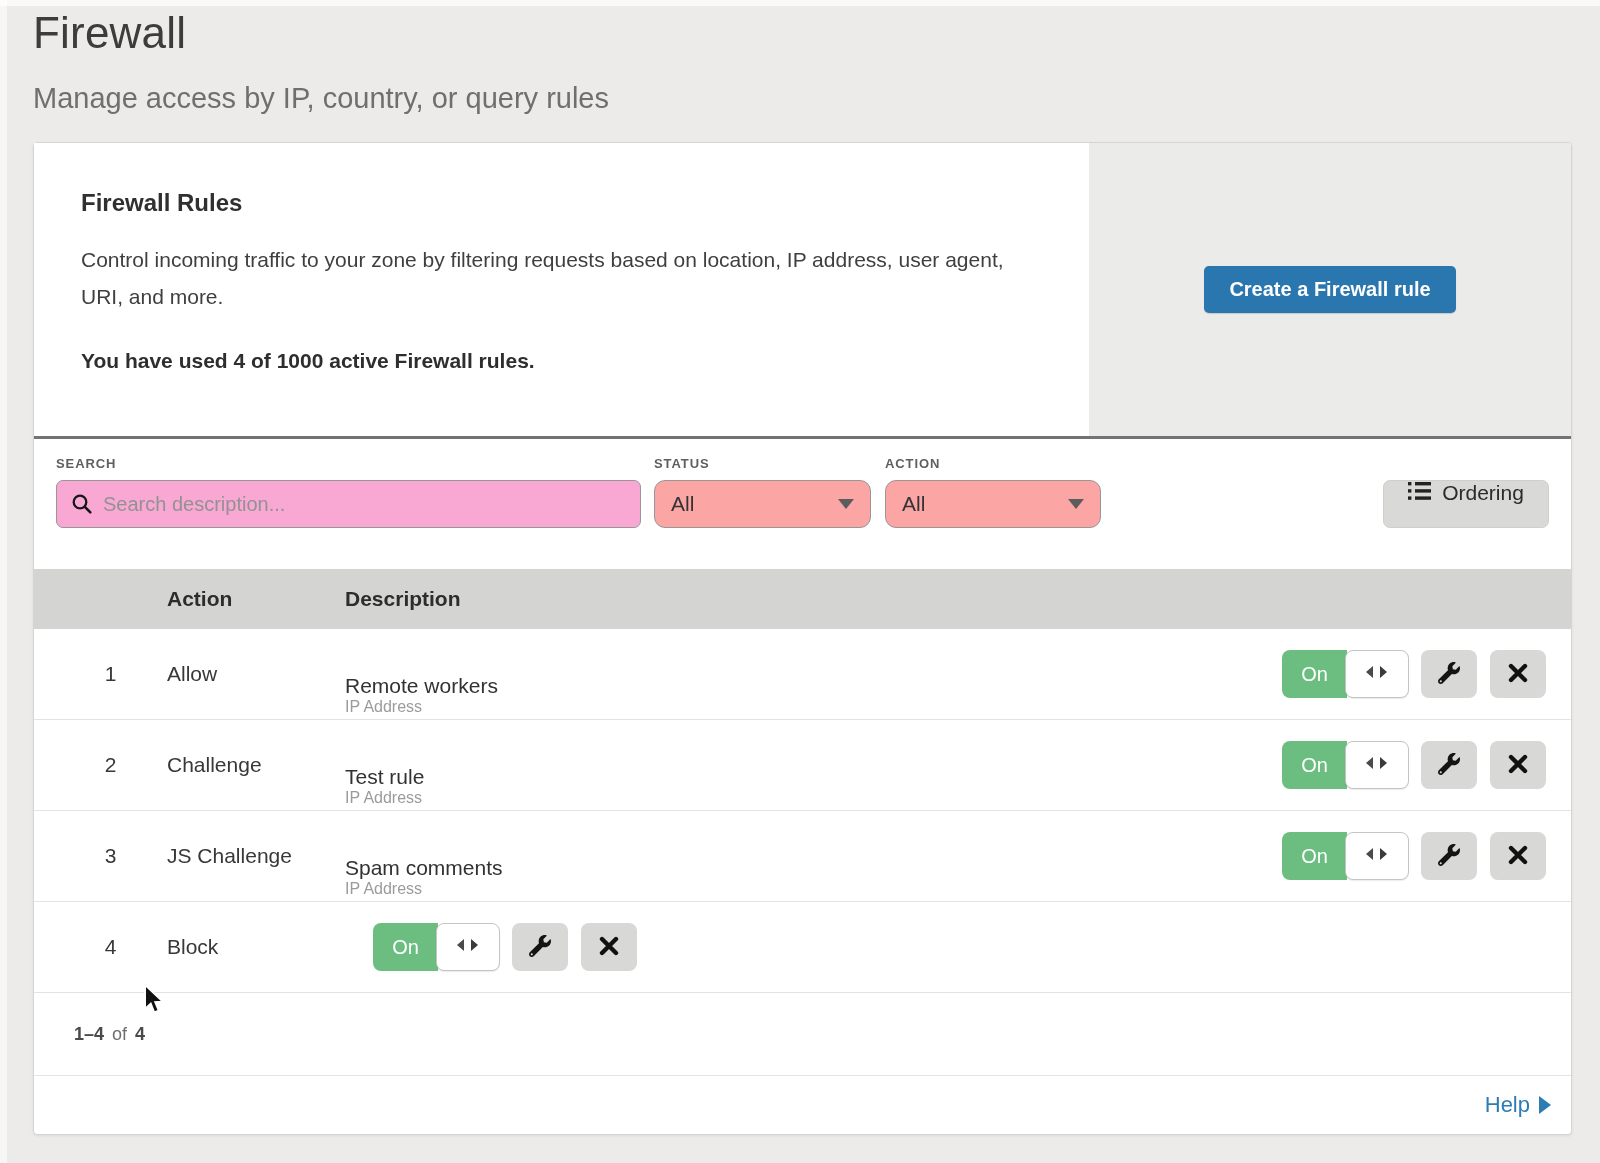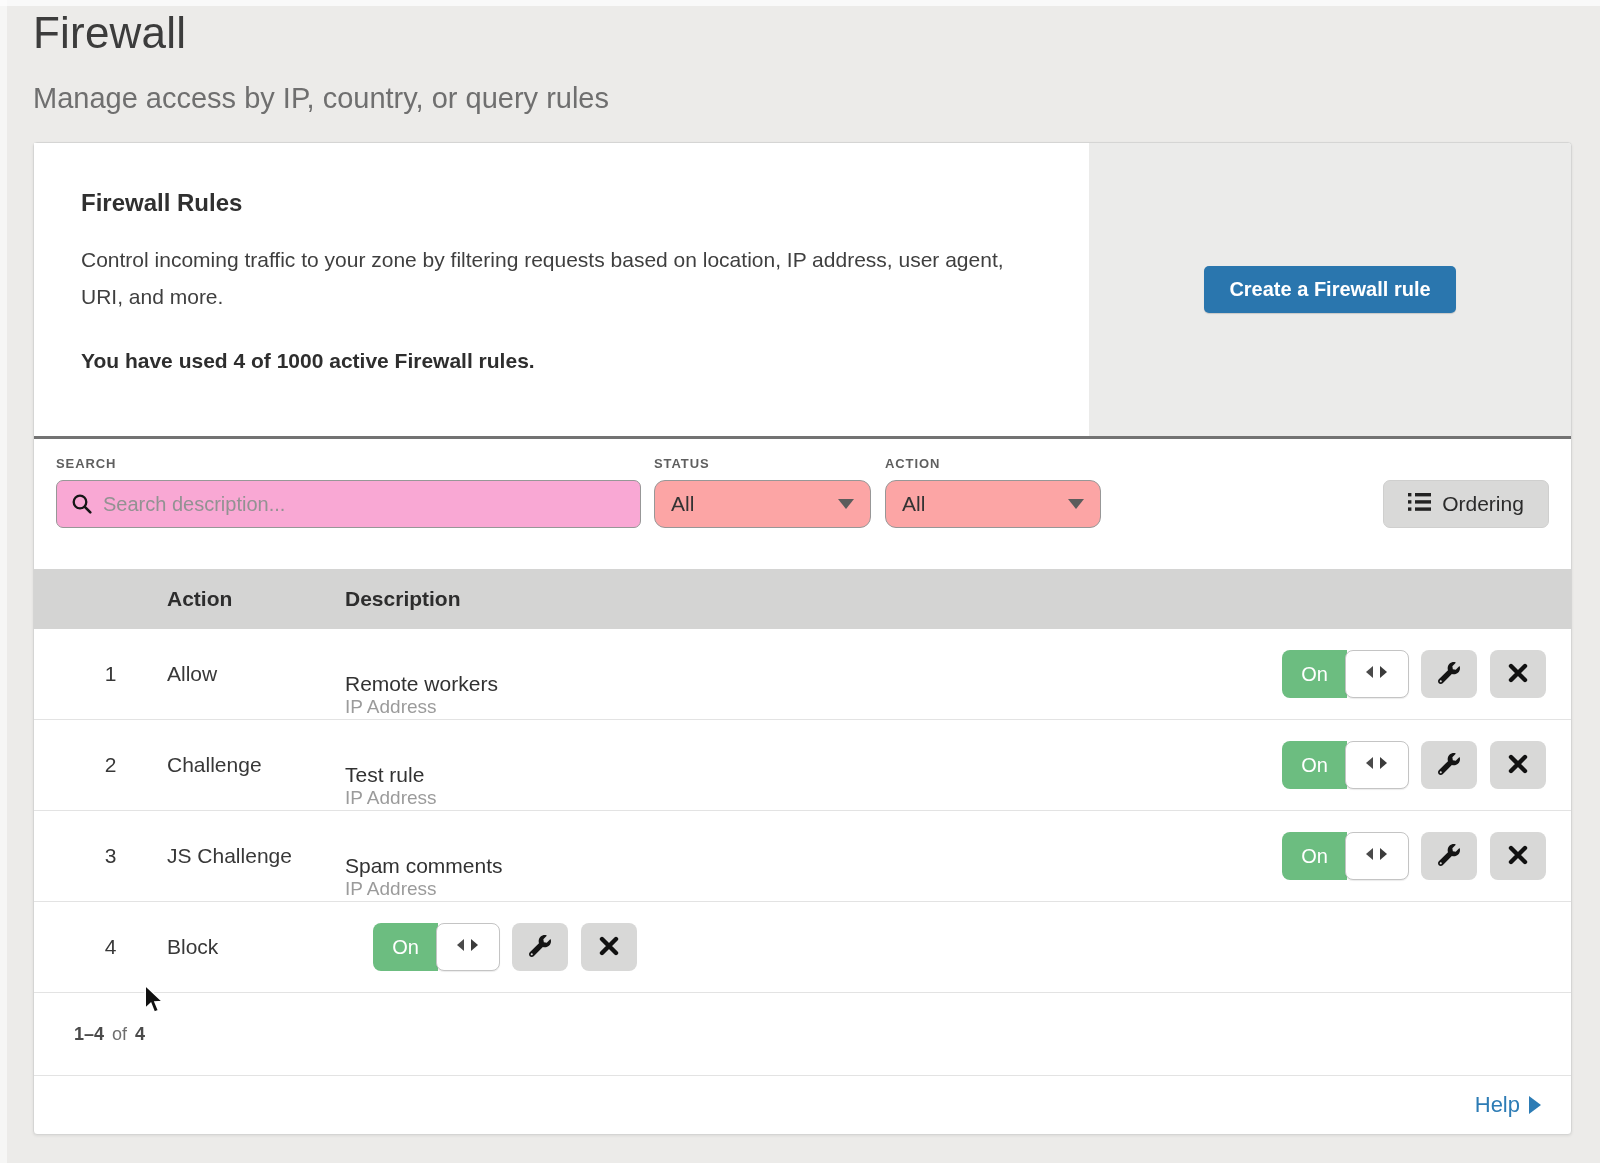--- a/index.html
+++ b/index.html
@@ -56,36 +56,36 @@
   .select {
     position:absolute; top:41px; height:48px; border:1px solid #979797; border-radius:11px; background:#fca5a5;
     display:flex; align-items:center; padding:0 16px; font-size:21px; color:#333; cursor:pointer;
   }
   .select-status { left:620px; width:217px; }
   .select-action { left:851px; width:216px; }
   .caret { margin-left:auto; width:0; height:0; border-left:8px solid transparent; border-right:8px solid transparent; border-top:10px solid #5c5c5c; }
   .ordering-btn {
     position:absolute; left:1349px; top:41px; width:166px; height:48px;
     background:#d9d9d8; border:1px solid #cfcfce; border-radius:7px;
-    display:flex; align-items:center; justify-content:center; gap:11px;
+    display:flex; justify-content:center; gap:11px;
     font-family:inherit; font-size:21px; color:#2b2b2b; cursor:pointer;
   }
 
   
   .thead { height:60px; background:#d4d4d3; display:flex; align-items:center; font-size:21px; font-weight:700; color:#2d2d2d; }
   .col-num { flex:0 0 133px; }
   .col-action { flex:0 0 178px; }
   .col-desc { flex:1 1 auto; }
   .rows {}
   .row { height:91px; display:flex; align-items:center; border-bottom:1px solid #e3e3e3; background:#fff; }
   .cell-num { flex:0 0 133px; text-align:center; font-size:21px; color:#383838; padding-left:20px; }
   .cell-action { flex:0 0 178px; font-size:21px; color:#383838; }
   .cell-desc { flex:1 1 auto; }
   .desc-title { font-size:21px; color:#323232;margin-top:42px; }
-  .desc-sub { font-size:19px; color:#9b9b9b; }
+  .desc-sub { font-size:16px; color:#9b9b9b; }
   .cell-controls { display:flex; align-items:center; padding-right:25px;padding-left:28px; }
   .toggle { display:flex; height:48px; cursor:pointer; }
   .toggle-on {
     width:65px; background:var(--toggle-green,#6cbd80); color:#fff; font-size:20px;
     display:flex; align-items:center; justify-content:center; border-radius:8px 0 0 8px;
   }
   .toggle-handle {
     width:64px; background:#fff; border:1px solid #c4c4c4; border-radius:8px;
     display:flex; align-items:center; justify-content:center; margin-left:-2px;
     box-shadow:0 1px 1px rgba(0,0,0,.08);
@@ -94,21 +94,21 @@
     width:56px; height:48px; background:#d8d8d7; border:none; border-radius:8px;
     display:flex; align-items:center; justify-content:center; cursor:pointer;
   }
   .btn-wrench { margin-left:12px; }
   .btn-x { margin-left:13px; }
 
   
   .pagination { height:83px; display:flex; align-items:center; padding-left:40px; border-bottom:1px solid #e3e3e3; font-size:18px; }
   .pg-strong { font-weight:700; color:#4a4a4a; }
   .pg-of { color:#6e6e6e; margin:0 8px; }
-  .footer { flex:1 1 auto; display:flex; align-items:center; justify-content:flex-end; padding-right:30px; }
+  .footer { flex:1 1 auto; display:flex; align-items:center; justify-content:flex-end; padding-right:20px; }
   .help-link { display:flex; align-items:center; gap:9px; color:var(--help-blue,#2d7cb5); font-size:22px; text-decoration:none; cursor:pointer; }
   .help-arrow { width:0; height:0; border-top:9px solid transparent; border-bottom:9px solid transparent; border-left:12px solid var(--help-blue,#2d7cb5); }
 
   .cursor { position:absolute; left:140px; top:984px; z-index:10; pointer-events:none; }
 </style>
 </head>
 <body>
 
 <div class="page-header">
   <div class="page-title">Firewall</div>

